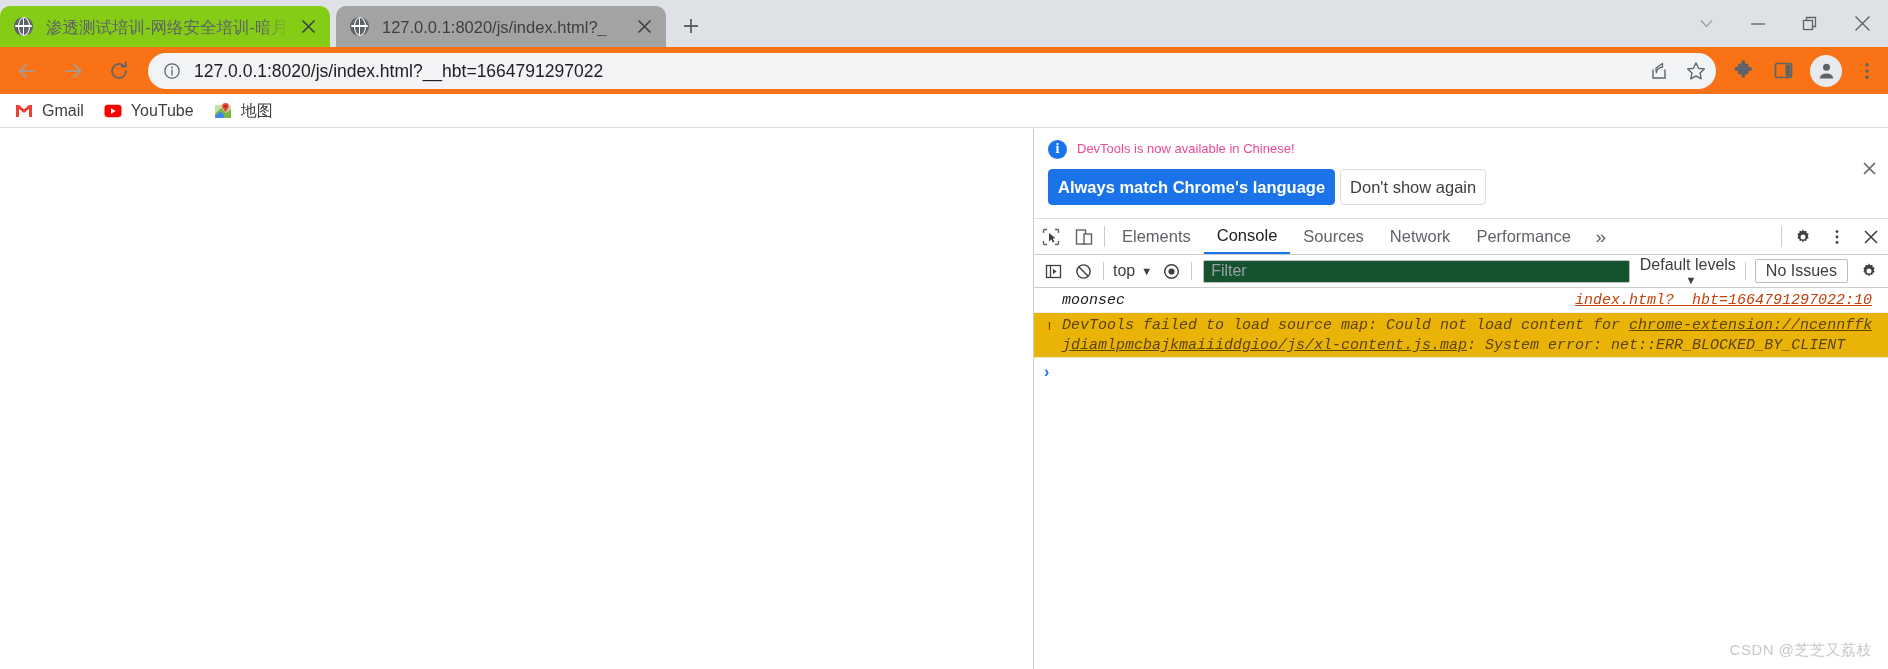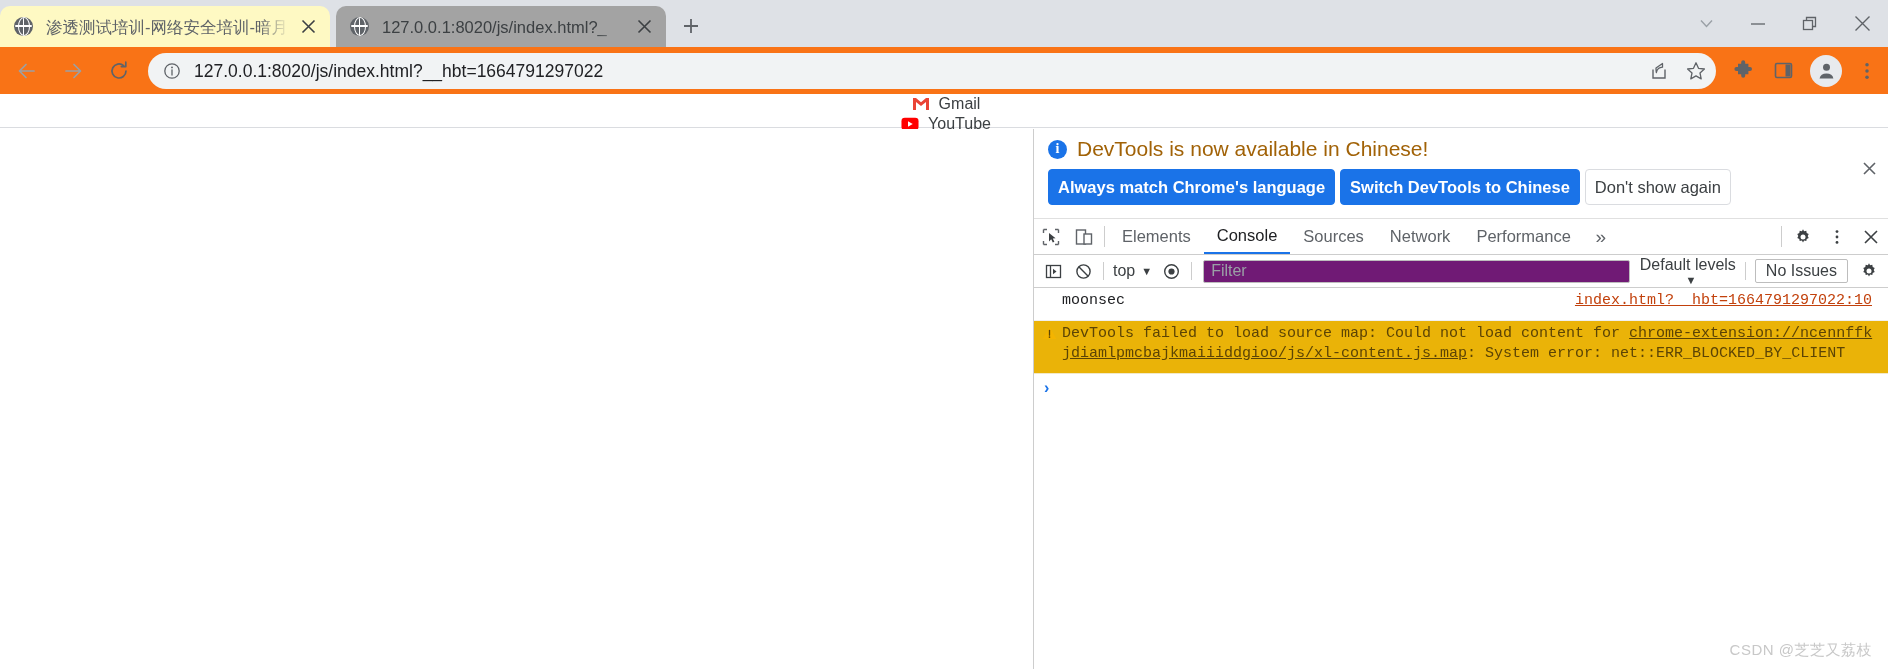--- a/index.html
+++ b/index.html
@@ -33,21 +33,21 @@
     position: relative;
     height: 41px;
     display: flex;
     align-items: center;
     border-radius: 10px 10px 0 0;
     box-sizing: border-box;
     padding: 0 10px 0 14px;
   }
   .tab.inactive {
     width: 330px;
-    background: #fef9c3;
+    background: #84cc16;
   }
   .tab.active {
     width: 330px;
     background: #a3a3a3;
     margin-left: 6px;
   }
   .tab-favicon {
     width: 20px; height: 20px;
     flex: 0 0 20px;
     margin-right: 12px;
@@ -188,21 +188,20 @@
   .bookmarks {
     position: absolute;
     left: 0; top: 94px;
     width: 1888px; height: 34px;
     background: #ffffff;
     display: flex;
     align-items: center;
     padding-left: 6px;
     box-sizing: border-box;
     border-bottom: 1px solid #dadce0;
-    flex-direction: column;
   }
   .bm {
     display: flex;
     align-items: center;
     height: 28px;
     padding: 0 9px;
     border-radius: 4px;
     margin-right: 2px;
   }
   .bm-ico {
@@ -257,22 +256,22 @@
     color: #ffffff;
     font-size: 14px;
     font-weight: bold;
     display: flex; align-items: center; justify-content: center;
     flex: 0 0 19px;
     margin-right: 10px;
     font-family: "Liberation Serif", serif;
     line-height: 1;
   }
   .dt-notify-text {
-    font-size: 21px;
-    color: #a16207;
+    font-size: 13px;
+    color: #ec4899;
     line-height: 20px;
   }
   .dt-notify-btns {
     display: flex;
     align-items: center;
     margin-top: 10px;
   }
   .dt-btn {
     height: 22px;
     border-radius: 4px;
@@ -389,21 +388,21 @@
   .ct-caret {
     margin-left: 6px;
     font-size: 11px;
     color: #3c4043;
   }
   .ct-filter {
     flex: 1 1 auto;
     height: 23px;
     border: 1px solid #bdbdbd;
     border-radius: 2px;
-    background: #701a75;
+    background: #14532d;
     margin: 0 6px;
     display: flex;
     align-items: center;
     padding: 0 7px;
     box-sizing: border-box;
     min-width: 0;
   }
   .ct-filter-text {
     font-size: 16px;
     color: #9aa0a6;
@@ -436,23 +435,24 @@
   .dt-console {
     flex: 1 1 auto;
     overflow: hidden;
     background: #ffffff;
     font-family: "Liberation Mono", monospace;
     font-size: 15px;
   }
   .msg {
     position: relative;
     box-sizing: border-box;
-    padding: 3px 8px 9px 28px;
+    padding: 3px 8px 1px 28px;
     border-bottom: 1px solid #f0f0f0;
     line-height: 20px;
+    font-style: italic;
   }
   .msg-log {
     color: #202124;
     display: flex;
     align-items: flex-start;
   }
   .msg-log .msg-text { flex: 1 1 auto; }
   .msg-src {
     flex: 0 0 auto;
     color: #c2410c;
@@ -668,21 +668,20 @@
 
   <div class="devtools">
 
     <div class="dt-notify">
       <div class="dt-notify-row">
         <span class="info-badge">i</span>
         <span class="dt-notify-text">DevTools is now available in Chinese!</span>
       </div>
       <div class="dt-notify-btns">
         <div class="dt-btn primary">Always match Chrome's language</div>
-        <div class="dt-btn primary">Switch DevTools to Chinese</div>
         <div class="dt-btn secondary">Don't show again</div>
       </div>
       <div class="dt-notify-close">
         <svg width="13" height="13" viewBox="0 0 13 13">
             <path d="M1 1 L12 12 M12 1 L1 12" stroke="#5f6368" stroke-width="1.6" fill="none"></path>
           </svg>
       </div>
     </div>
 
     <div class="dt-tabbar">

